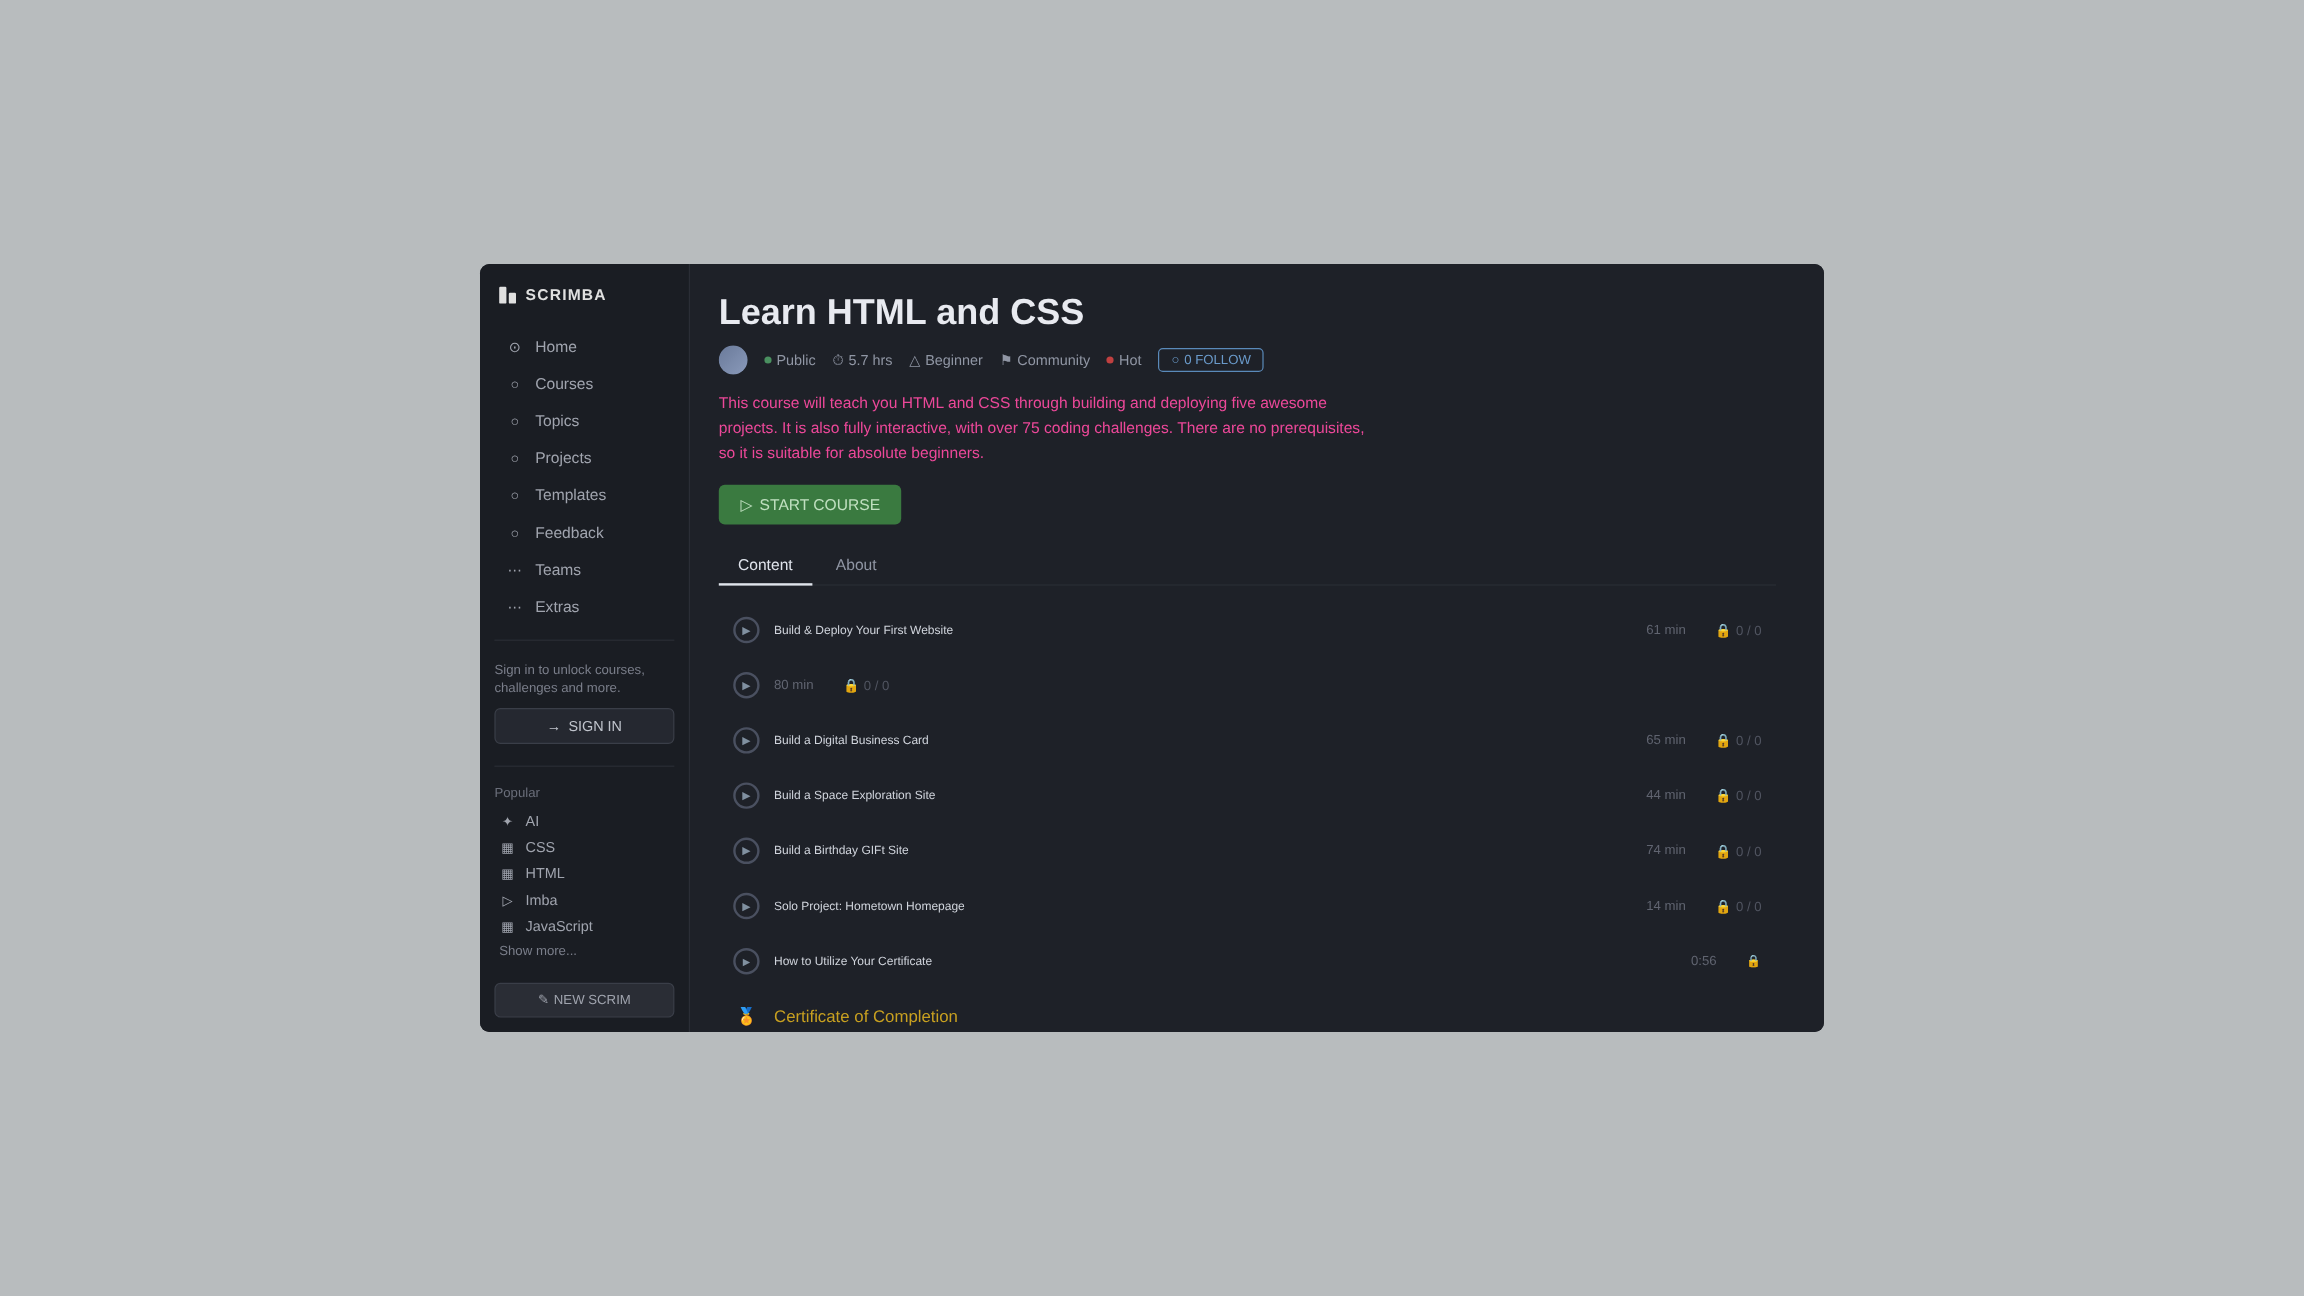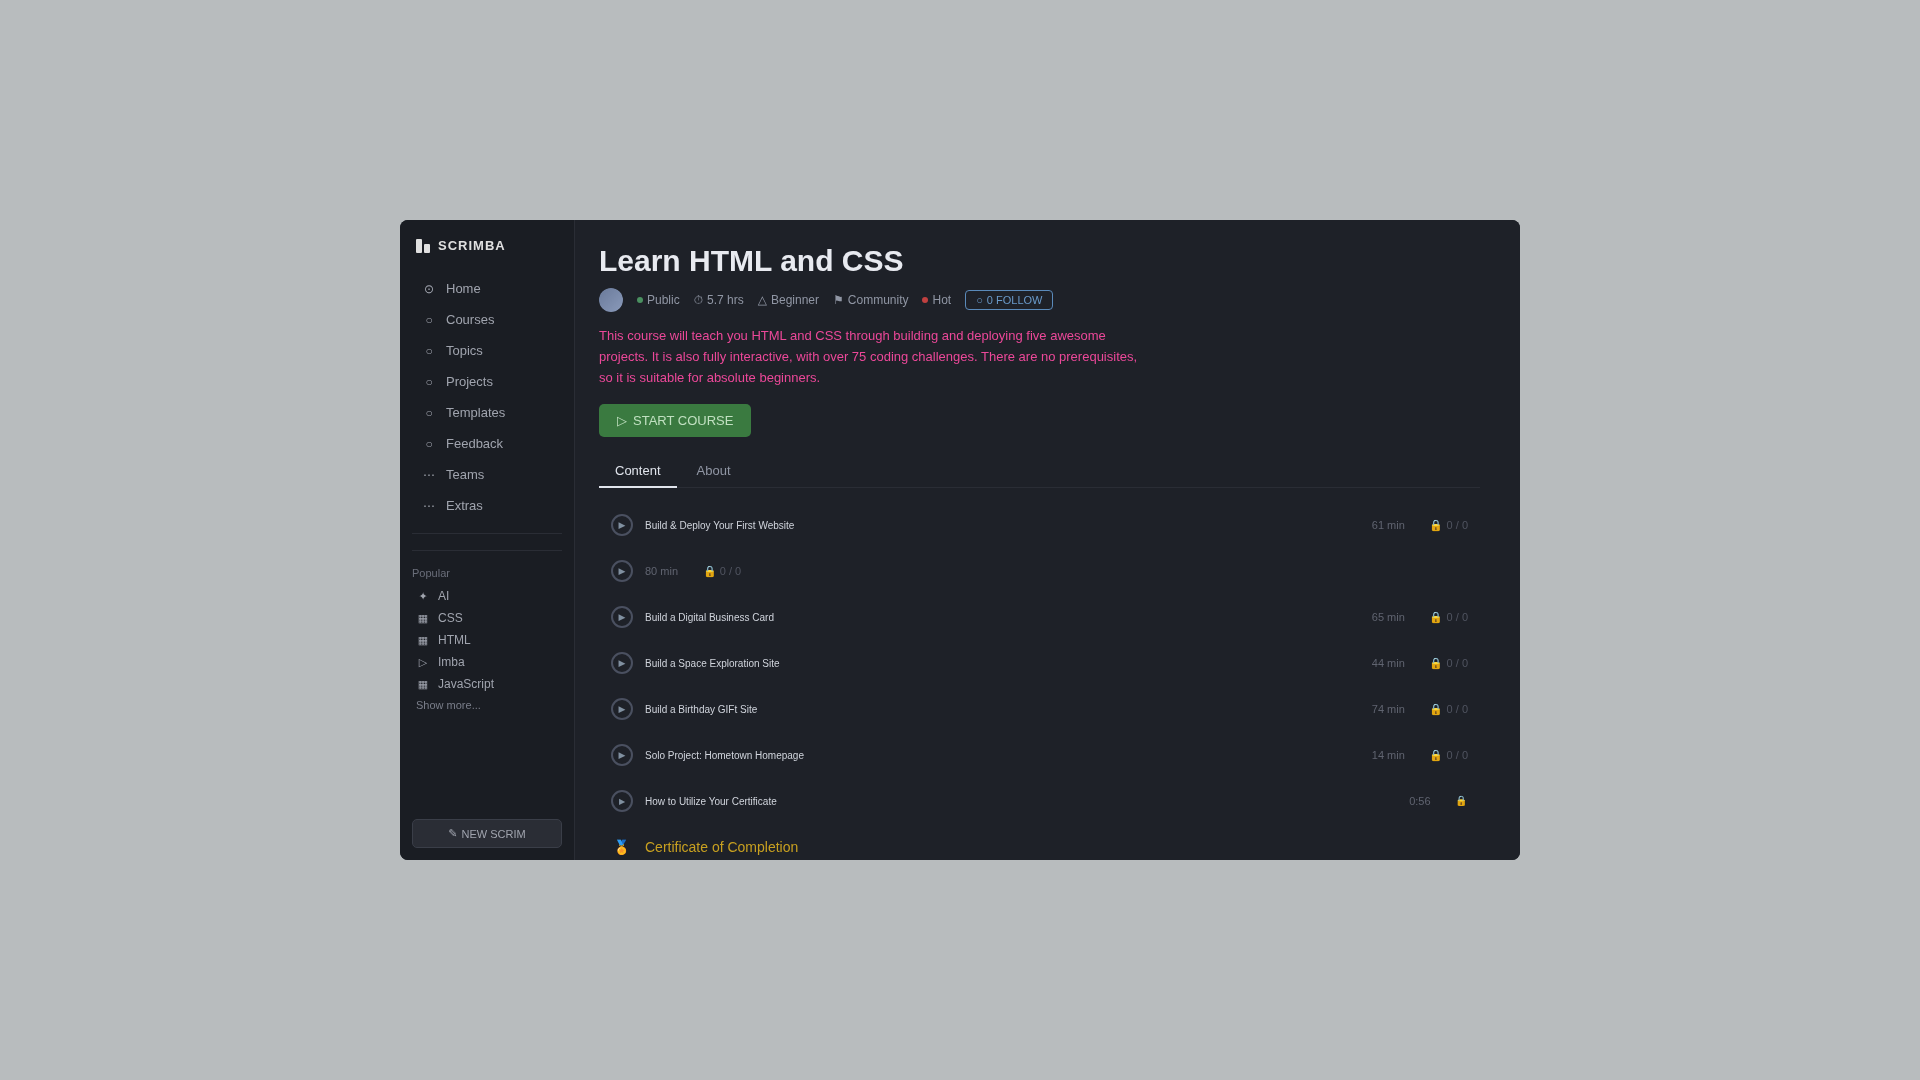--- a/index.html
+++ b/index.html
@@ -378,20 +378,27 @@
         <span>Teams</span>
       </div>
       <div class="nav-item">
         <span class="nav-icon">⋯</span>
         <span>Extras</span>
       </div>
     </div>
 
     <div class="sidebar-divider"></div>
 
+    <div class="signin-section">
+      <p class="signin-text">Sign in to unlock courses, challenges and more.</p>
+      <button class="signin-btn">
+        <span>→</span>
+        <span>SIGN IN</span>
+      </button>
+    </div>
 
     <div class="sidebar-divider"></div>
 
     <div class="popular-section">
       <div class="popular-title">Popular</div>
       <div class="popular-item">
         <span class="popular-icon">✦</span>
         <span>AI</span>
       </div>
       <div class="popular-item">

